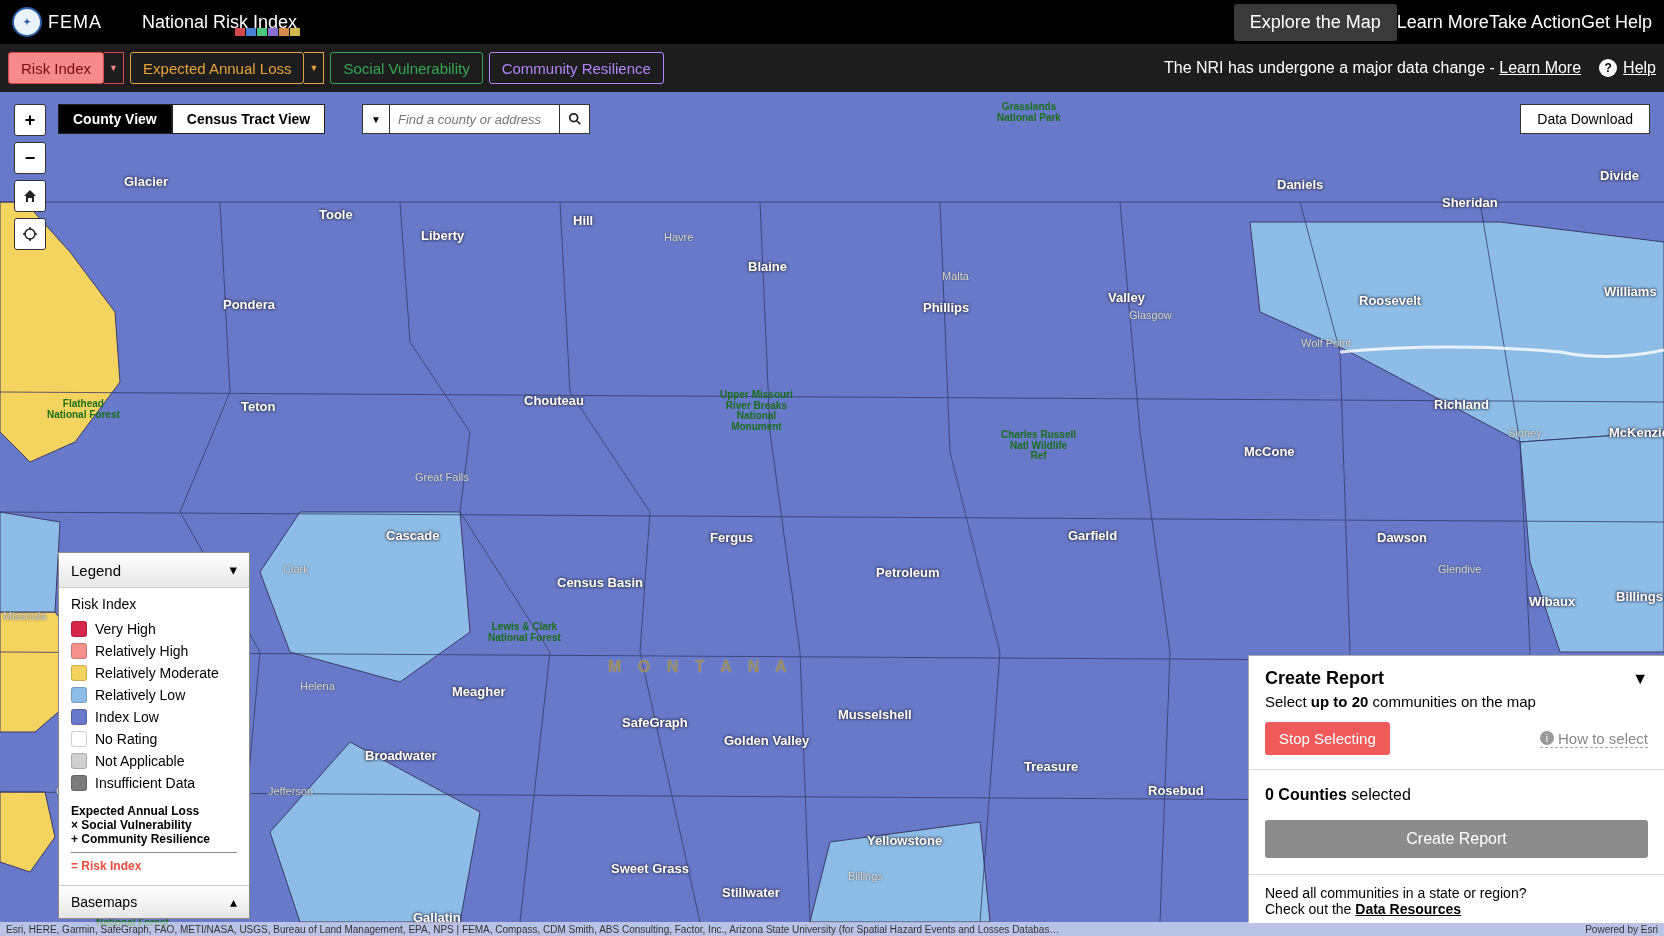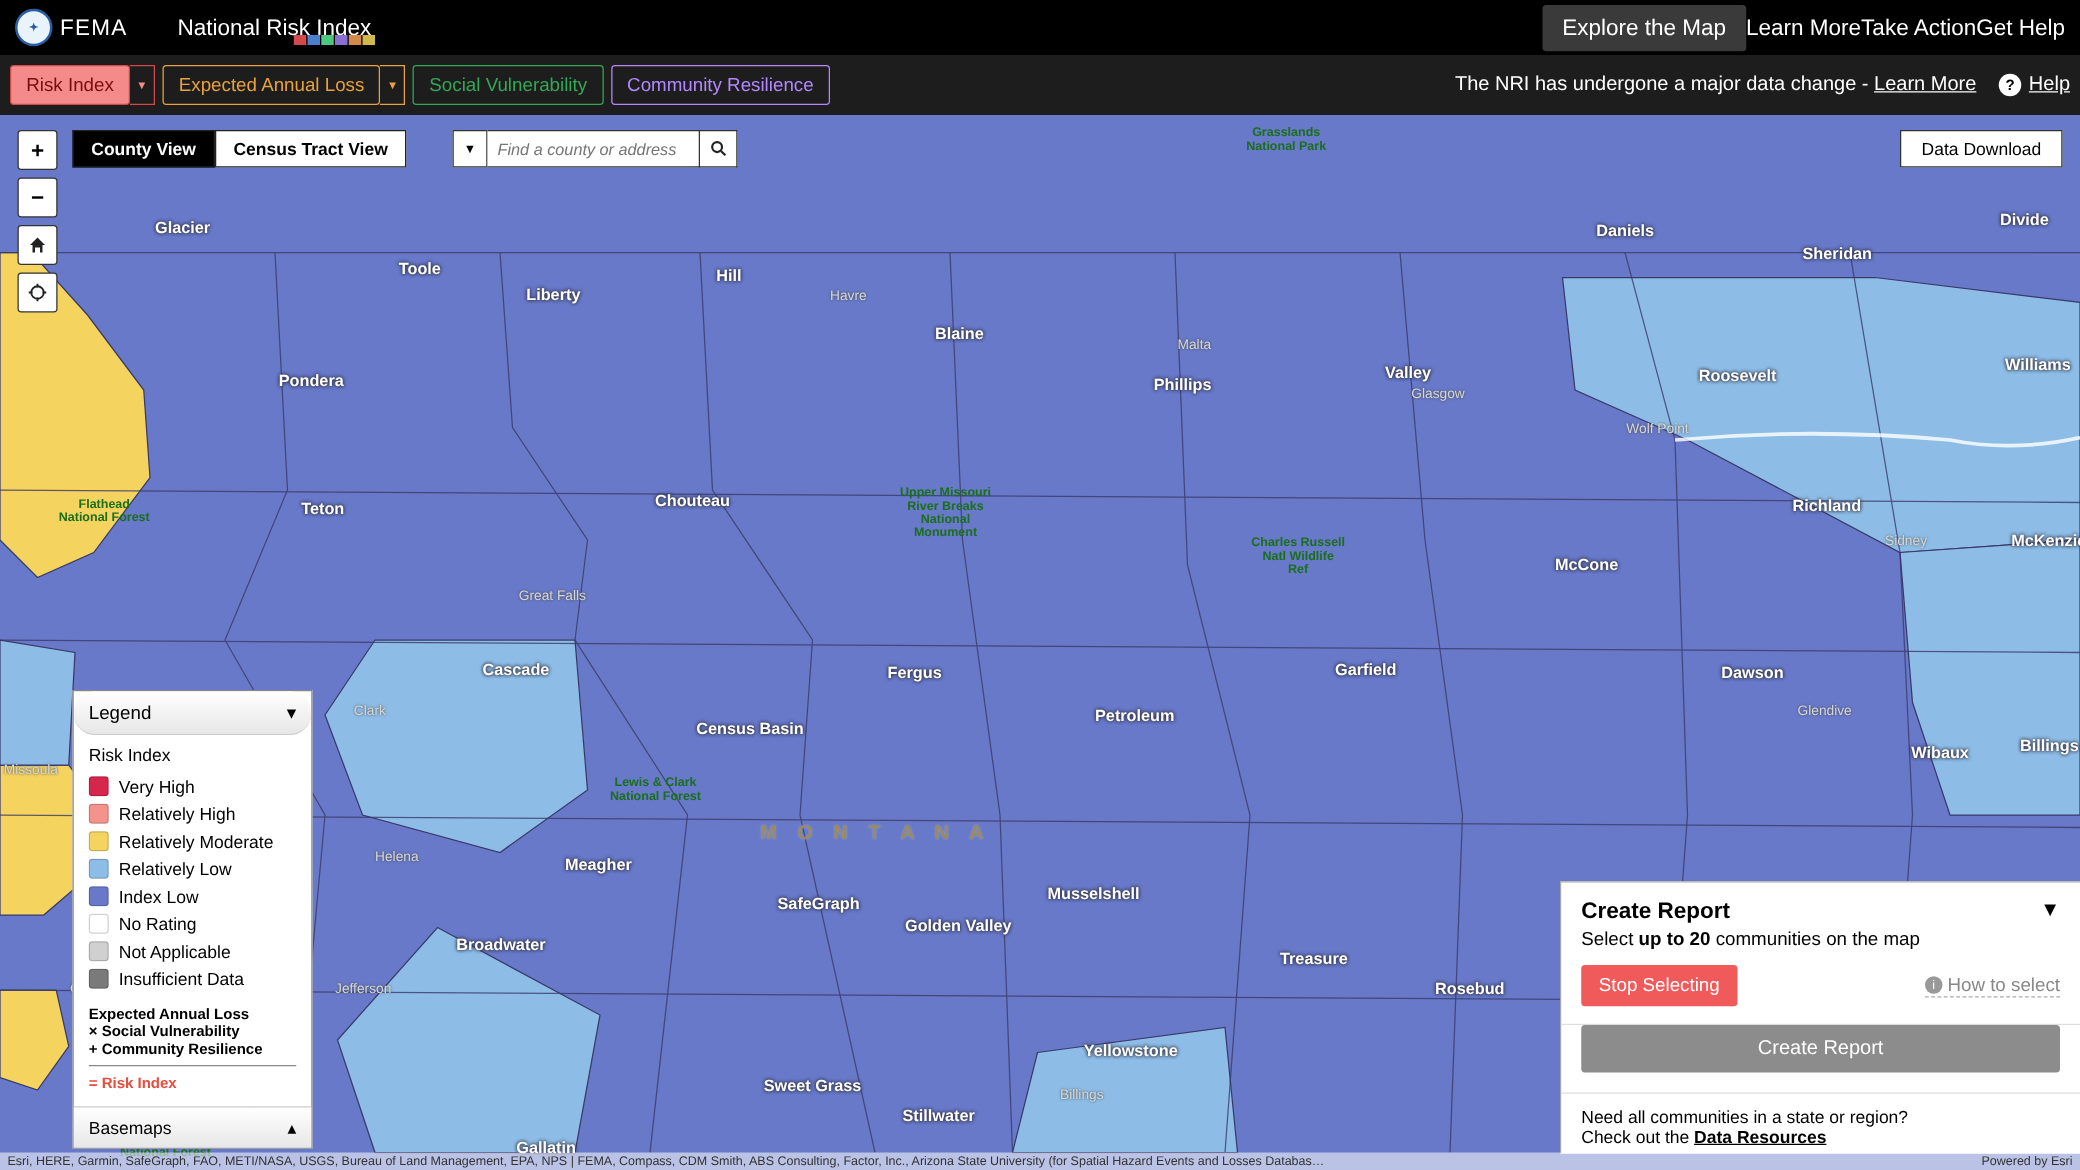--- a/index.html
+++ b/index.html
@@ -50,21 +50,21 @@
 
 .search-group { position: absolute; left: 362px; top: 12px; display: flex; }
 .search-drop { width: 28px; height: 30px; border: 1px solid #333; background: #fff; display: flex; align-items: center; justify-content: center; font-size: 10px; cursor: pointer; }
 .search-input { width: 170px; height: 30px; border: 1px solid #333; border-left: none; padding: 0 8px; font-size: 13px; font-style: italic; color: #888; }
 .search-btn { width: 30px; height: 30px; border: 1px solid #333; border-left: none; background: #fff; display: flex; align-items: center; justify-content: center; cursor: pointer; }
 
 .data-download { position: absolute; right: 14px; top: 12px; height: 30px; padding: 0 16px; background: #fff; border: 1px solid #333; font-size: 14px; display: flex; align-items: center; cursor: pointer; }
 
 
 .legend { position: absolute; left: 58px; top: 460px; width: 192px; background: #fff; border: 1px solid #888; font-size: 14px; }
-.legend-head { display: flex; align-items: center; justify-content: space-between; padding: 8px 12px; background: linear-gradient(#fff, #e7e7e7); font-size: 15px; cursor: pointer; border-bottom: 1px solid #ccc; border-radius: 17px; }
+.legend-head { display: flex; align-items: center; justify-content: space-between; padding: 8px 12px; background: linear-gradient(#fff, #e7e7e7); font-size: 15px; cursor: pointer; border-bottom: 1px solid #ccc; }
 .legend-body { padding: 8px 12px 12px; }
 .legend-title { font-weight: normal; margin-bottom: 6px; font-size: 14px; }
 .legend-row { display: flex; align-items: center; gap: 8px; padding: 3px 0; font-size: 14px; }
 .swatch { width: 16px; height: 16px; border-radius: 3px; border: 1px solid rgba(0,0,0,0.18); flex-shrink: 0; }
 .legend-formula { margin-top: 10px; border-bottom: 1px solid #888; padding-bottom: 6px; font-size: 12px; }
 .legend-formula div { font-weight: bold; }
 .legend-result { color: #e74c3c; font-size: 12px; margin-top: 6px; font-weight: bold; }
 .basemaps-head { display: flex; align-items: center; justify-content: space-between; padding: 8px 12px; background: linear-gradient(#fff, #e7e7e7); border-top: 1px solid #ccc; cursor: pointer; }
 
 
@@ -326,20 +326,23 @@
     <div class="report-sub">
       <span>Select </span><b>up to 20</b><span> communities on the map</span>
     </div>
     <div class="report-row">
       <button class="stop-btn">Stop Selecting</button>
       <span class="howto">
         <span style="display:inline-flex;width:14px;height:14px;border-radius:50%;background:#999;color:#fff;align-items:center;justify-content:center;font-size:10px;font-style:normal">i</span>
         <span>How to select</span>
       </span>
     </div>
+    <div class="report-count">
+      <b>0 Counties</b><span> selected</span>
+    </div>
     <button class="create-btn">Create Report</button>
     <div class="report-foot">
       <div>Need all communities in a state or region?</div>
       <div><span>Check out the </span><a href="#">Data Resources</a></div>
     </div>
   </div>
 
   <div class="attrib">
     <span>Esri, HERE, Garmin, SafeGraph, FAO, METI/NASA, USGS, Bureau of Land Management, EPA, NPS | FEMA, Compass, CDM Smith, ABS Consulting, Factor, Inc., Arizona State University (for Spatial Hazard Events and Losses Databas…</span>
     <span class="pwr">Powered by Esri</span>

